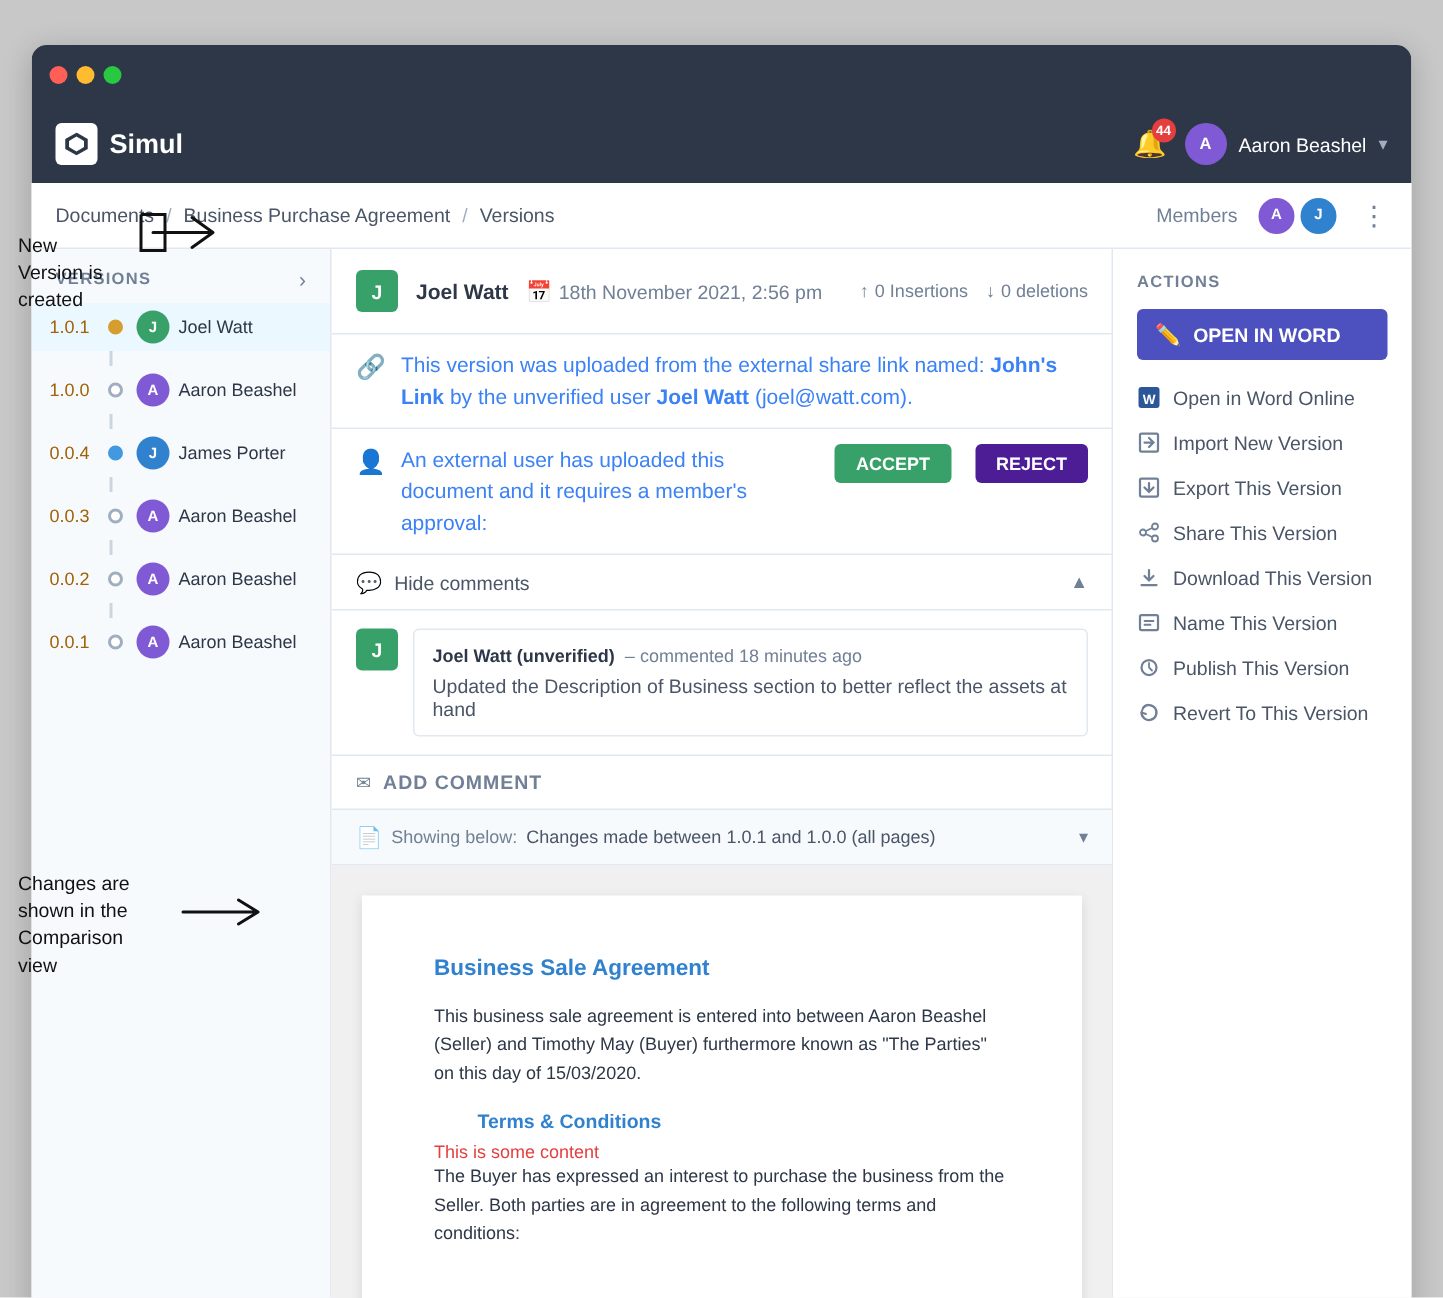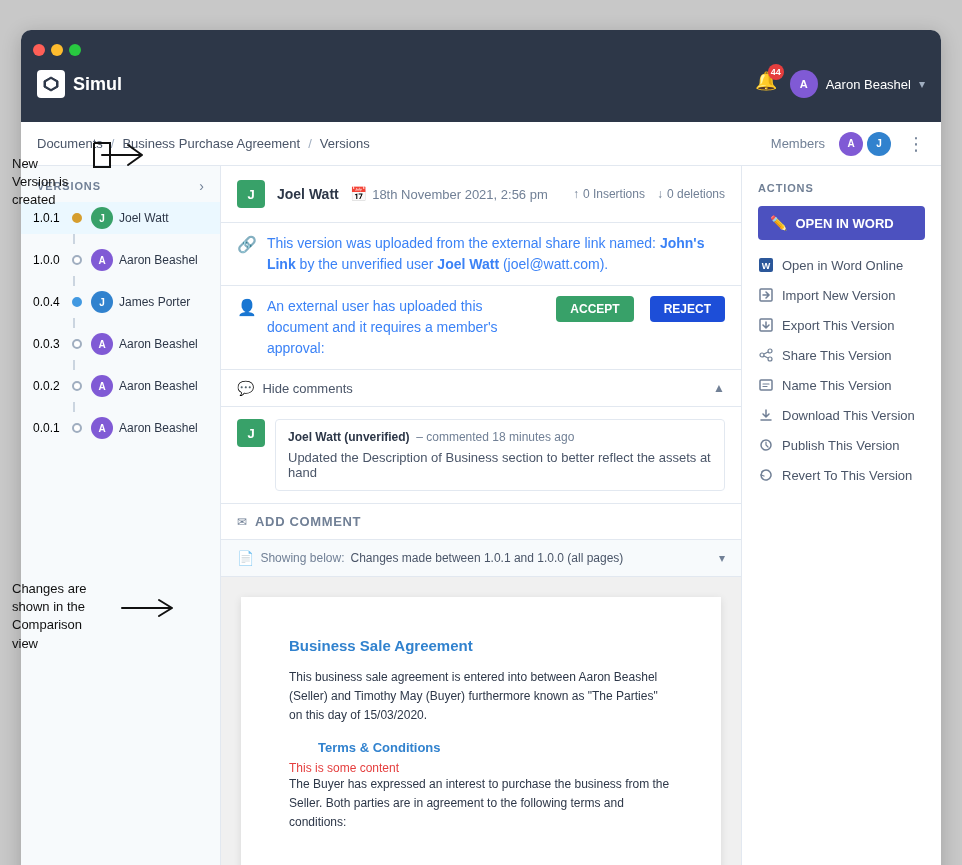--- a/index.html
+++ b/index.html
@@ -9,21 +9,21 @@
 
     
     .titlebar { background: #2d3748; height: 40px; display: flex; align-items: center; padding: 0 12px; gap: 8px; }
     .traffic-lights { display: flex; gap: 6px; }
     .traffic-light { width: 12px; height: 12px; border-radius: 50%; }
     .tl-red { background: #ff5f57; }
     .tl-yellow { background: #febc2e; }
     .tl-green { background: #28c840; }
 
     
-    .header { background: #2d3748; height: 52px; display: flex; align-items: flex-start; padding: 0 16px; gap: 12px; }
+    .header { background: #2d3748; height: 52px; display: flex; align-items: center; padding: 0 16px; gap: 12px; }
     .logo { display: flex; align-items: center; gap: 8px; }
     .logo-icon { width: 28px; height: 28px; background: #fff; border-radius: 4px; display: flex; align-items: center; justify-content: center; }
     .logo-icon svg { width: 18px; height: 18px; }
     .logo-text { color: #fff; font-size: 18px; font-weight: 600; }
     .header-spacer { flex: 1; }
     .notif-badge { position: relative; cursor: pointer; }
     .notif-bell { color: #a0aec0; font-size: 18px; }
     .badge { position: absolute; top: -6px; right: -6px; background: #e53e3e; color: #fff; border-radius: 50%; width: 16px; height: 16px; font-size: 9px; display: flex; align-items: center; justify-content: center; font-weight: 700; }
     .user-area { display: flex; align-items: center; gap: 8px; color: #fff; font-size: 13px; cursor: pointer; }
     .avatar { width: 28px; height: 28px; border-radius: 50%; display: flex; align-items: center; justify-content: center; font-size: 11px; font-weight: 700; color: #fff; }
@@ -61,21 +61,21 @@
     .vh-stats { display: flex; gap: 12px; margin-left: auto; }
     .vh-stat { font-size: 12px; color: #718096; display: flex; align-items: center; gap: 4px; }
 
     
     .banner { padding: 10px 16px; border-bottom: 1px solid #e2e8f0; display: flex; align-items: flex-start; gap: 10px; }
     .banner-icon { color: #718096; font-size: 16px; margin-top: 2px; flex-shrink: 0; }
     .banner-text { font-size: 14px; color: #3b82f6; line-height: 1.5; }
     .banner-text strong { font-weight: 600; }
     .banner-actions { margin-left: auto; display: flex; gap: 16px; flex-shrink: 0; }
     .btn-accept { background: #38a169; color: #fff; border: none; padding: 6px 14px; border-radius: 4px; font-size: 12px; font-weight: 600; cursor: pointer; }
-    .btn-reject { background: #1d4ed8; color: #fff; border: none; padding: 6px 14px; border-radius: 4px; font-size: 12px; font-weight: 600; cursor: pointer; }
+    .btn-reject { background: #4c1d95; color: #fff; border: none; padding: 6px 14px; border-radius: 4px; font-size: 12px; font-weight: 600; cursor: pointer; }
 
     
     .comments-toggle { padding: 10px 16px; border-bottom: 1px solid #e2e8f0; display: flex; align-items: center; gap: 8px; cursor: pointer; }
     .comments-icon { color: #718096; font-size: 14px; }
     .comments-label { font-size: 13px; color: #4a5568; }
     .comments-chevron { color: #718096; font-size: 12px; margin-left: auto; }
 
     .comment-block { padding: 12px 16px; border-bottom: 1px solid #e2e8f0; display: flex; gap: 10px; }
     .comment-avatar { width: 28px; height: 28px; border-radius: 4px; background: #38a169; display: flex; align-items: center; justify-content: center; color: #fff; font-weight: 700; font-size: 13px; flex-shrink: 0; }
     .comment-content { flex: 1; border: 1px solid #e2e8f0; border-radius: 4px; padding: 10px 12px; }
@@ -105,21 +105,21 @@
     
     .actions-panel { width: 200px; background: #fff; border-left: 1px solid #e2e8f0; padding: 16px; overflow-y: auto; }
     .actions-title { font-size: 11px; font-weight: 700; color: #718096; letter-spacing: 0.08em; text-transform: uppercase; margin-bottom: 12px; }
     .action-btn-primary { background: #4c51bf; color: #fff; border: none; width: 100%; padding: 9px 12px; border-radius: 4px; font-size: 13px; font-weight: 600; cursor: pointer; display: flex; align-items: center; gap: 8px; margin-bottom: 10px; }
     .action-item { display: flex; align-items: center; gap: 8px; padding: 7px 0; cursor: pointer; color: #4a5568; font-size: 13px; border-bottom: none; }
     .action-icon { width: 16px; height: 16px; flex-shrink: 0; display: flex; align-items: center; justify-content: center; color: #718096; }
 
     .sidebar-versions { padding-bottom: 16px; }
     .vi-row { display: flex; align-items: center; padding: 5px 12px; gap: 6px; cursor: pointer; }
     .vi-row.active-row { background: #ebf8ff; }
-    .vi-num { font-size: 12px; color: #000000; width: 30px; }
+    .vi-num { font-size: 12px; color: #a16207; width: 30px; }
     .vi-dot-wrap { display: flex; flex-direction: column; align-items: center; width: 16px; }
     .vi-dot { width: 10px; height: 10px; border-radius: 50%; border: 2px solid #a0aec0; background: #fff; z-index: 1; flex-shrink: 0; }
     .vi-dot.filled-yellow { background: #d69e2e; border-color: #d69e2e; }
     .vi-dot.filled-blue { background: #4299e1; border-color: #4299e1; }
     .vi-name { font-size: 12px; color: #2d3748; }
   </style>
 </head>
 <body>
 
 <div style="position:relative; width:962px; height:865px; background:#c8c8c8; display:flex; align-items:flex-start; justify-content:center; padding-top:10px;">
@@ -399,40 +399,40 @@
                 <circle cx="12" cy="12" r="2" stroke="#718096" stroke-width="1.2"></circle>
                 <path d="M6 7l4-2M6 9l4 2" stroke="#718096" stroke-width="1.2"></path>
               </svg>
         </span>
         <span>Share This Version</span>
       </div>
 
       <div class="action-item">
         <span class="action-icon">
           <svg width="16" height="16" viewBox="0 0 16 16" fill="none">
+                <path d="M8 3v7M5 7l3 3 3-3" stroke="#718096" stroke-width="1.5" stroke-linecap="round"></path>
+                <path d="M3 13h10" stroke="#718096" stroke-width="1.5" stroke-linecap="round"></path>
+              </svg>
+        </span>
+        <span>Download This Version</span>
+      </div>
+
+      <div class="action-item">
+        <span class="action-icon">
+          <svg width="16" height="16" viewBox="0 0 16 16" fill="none">
                 <rect x="2" y="3" width="12" height="10" rx="1" stroke="#718096" stroke-width="1.5"></rect>
                 <path d="M5 7h6M5 9.5h4" stroke="#718096" stroke-width="1.2" stroke-linecap="round"></path>
               </svg>
         </span>
         <span>Name This Version</span>
       </div>
 
       <div class="action-item">
         <span class="action-icon">
           <svg width="16" height="16" viewBox="0 0 16 16" fill="none">
-                <path d="M8 3v7M5 7l3 3 3-3" stroke="#718096" stroke-width="1.5" stroke-linecap="round"></path>
-                <path d="M3 13h10" stroke="#718096" stroke-width="1.5" stroke-linecap="round"></path>
-              </svg>
-        </span>
-        <span>Download This Version</span>
-      </div>
-
-      <div class="action-item">
-        <span class="action-icon">
-          <svg width="16" height="16" viewBox="0 0 16 16" fill="none">
                 <circle cx="8" cy="8" r="5" stroke="#718096" stroke-width="1.5"></circle>
                 <path d="M8 5v3l2 2" stroke="#718096" stroke-width="1.2" stroke-linecap="round"></path>
               </svg>
         </span>
         <span>Publish This Version</span>
       </div>
 
       <div class="action-item">
         <span class="action-icon">
           <svg width="16" height="16" viewBox="0 0 16 16" fill="none">

